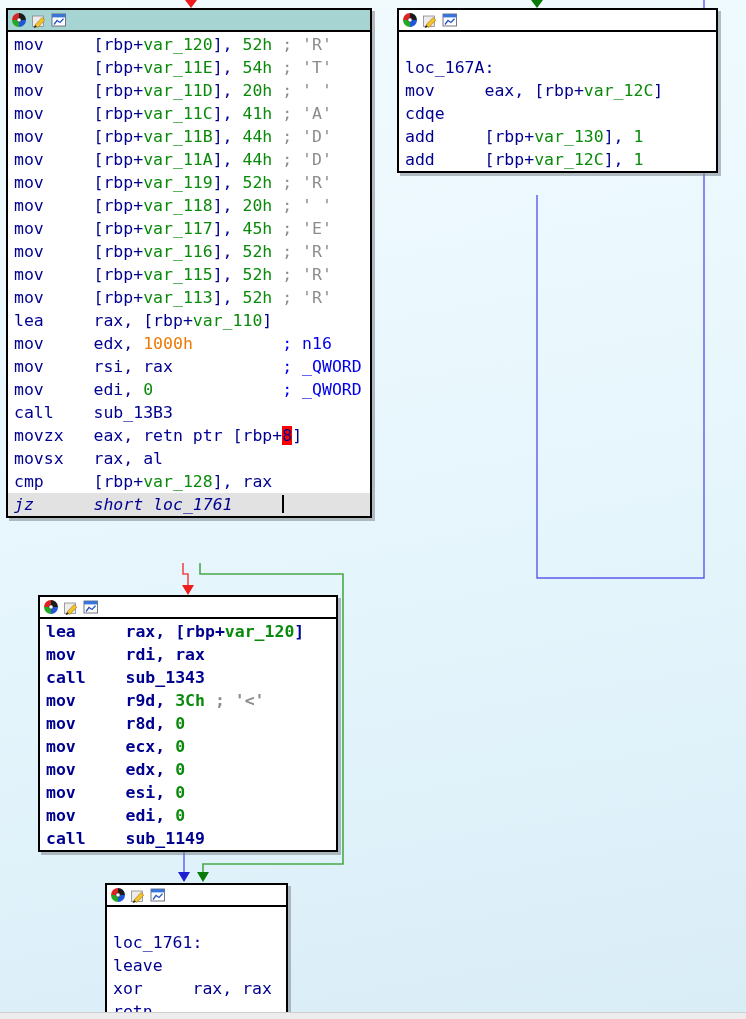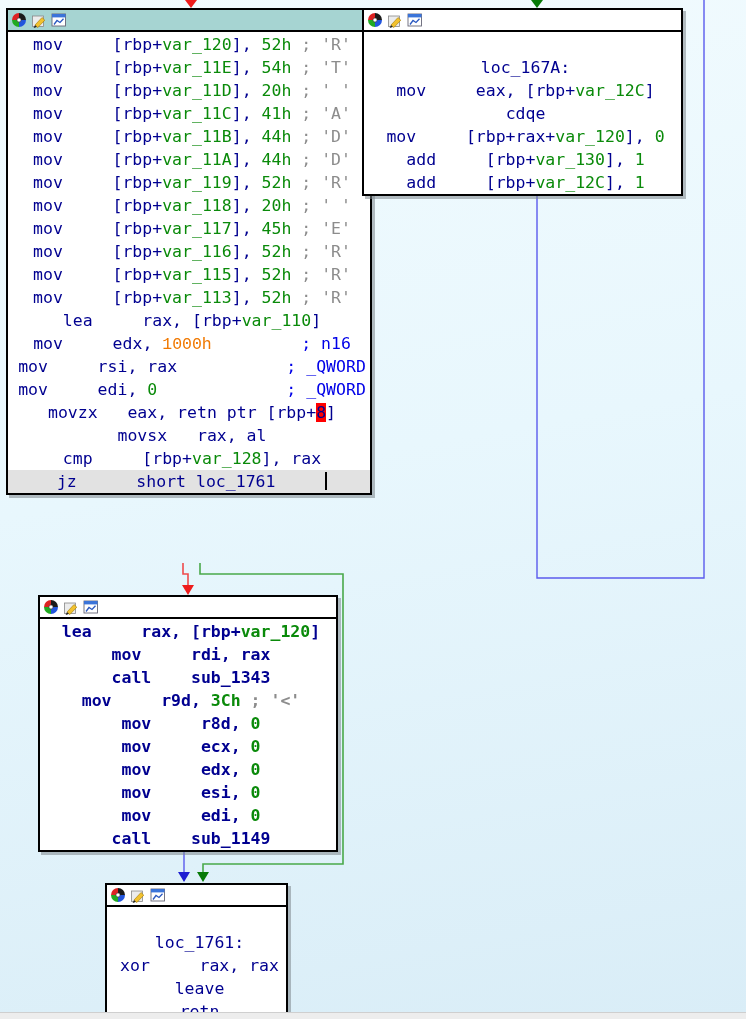--- a/index.html
+++ b/index.html
@@ -22,26 +22,26 @@
   .titlebar{
     height:20px;border-bottom:2px solid #000;background:#fff;
     display:flex;align-items:center;padding-left:3px;gap:4px;
   }
   .titlebar.sel{background:var(--title_selected);}
   .tb-icon{width:16px;height:16px;display:inline-block;}
   .tb-icon svg{width:16px;height:16px;display:block;}
   .code{padding-top:1px;}
   .line{
     white-space:pre;height:23px;line-height:23px;padding-left:6px;
-    font-size:16.5px;color:var(--navy);text-align:center;
-  }
-  .line.sel{background:var(--selected_line_bg);}
+    font-size:16.5px;color:var(--navy);
+  }
+  .line.sel{background:var(--selected_line_bg);font-style:italic;}
   .tk-n{color:var(--navy);}
   .tk-g{color:var(--green);}
-  .tk-o{color:var(--orange);font-family:Liberation Mono, monospace;}
+  .tk-o{color:var(--orange);}
   .tk-c{color:var(--comment_gray);}
   .tk-b{color:var(--comment_blue);}
   .tk-hl{color:var(--navy);background:var(--highlight_bg);}
   .tk-cursor{display:inline-block;width:2px;height:18px;background:#000;vertical-align:-3px;}
   .bottom-strip{
     position:absolute;left:0;right:0;bottom:0;height:6px;z-index:6;
     background:#ededed;border-top:1px solid #cfcfcf;
   }
 </style>
 </head>
@@ -95,28 +95,29 @@
       <div class="line"><span class="tk-n">mov     [rbp+</span><span class="tk-g">var_119</span><span class="tk-n">], </span><span class="tk-g">52h</span><span class="tk-c"> ; 'R'</span></div>
       <div class="line"><span class="tk-n">mov     [rbp+</span><span class="tk-g">var_118</span><span class="tk-n">], </span><span class="tk-g">20h</span><span class="tk-c"> ; ' '</span></div>
       <div class="line"><span class="tk-n">mov     [rbp+</span><span class="tk-g">var_117</span><span class="tk-n">], </span><span class="tk-g">45h</span><span class="tk-c"> ; 'E'</span></div>
       <div class="line"><span class="tk-n">mov     [rbp+</span><span class="tk-g">var_116</span><span class="tk-n">], </span><span class="tk-g">52h</span><span class="tk-c"> ; 'R'</span></div>
       <div class="line"><span class="tk-n">mov     [rbp+</span><span class="tk-g">var_115</span><span class="tk-n">], </span><span class="tk-g">52h</span><span class="tk-c"> ; 'R'</span></div>
       <div class="line"><span class="tk-n">mov     [rbp+</span><span class="tk-g">var_113</span><span class="tk-n">], </span><span class="tk-g">52h</span><span class="tk-c"> ; 'R'</span></div>
       <div class="line"><span class="tk-n">lea     rax, [rbp+</span><span class="tk-g">var_110</span><span class="tk-n">]</span></div>
       <div class="line"><span class="tk-n">mov     edx, </span><span class="tk-o">1000h</span><span class="tk-b">         ; n16</span></div>
       <div class="line"><span class="tk-n">mov     rsi, rax</span><span class="tk-b">           ; _QWORD</span></div>
       <div class="line"><span class="tk-n">mov     edi, </span><span class="tk-g">0</span><span class="tk-b">             ; _QWORD</span></div>
+      <div class="line"><span class="tk-n">call    sub_13B3</span></div>
       <div class="line"><span class="tk-n">movzx   eax, retn ptr [rbp+</span><span class="tk-hl">8</span><span class="tk-n">]</span></div>
       <div class="line"><span class="tk-n">movsx   rax, al</span></div>
       <div class="line"><span class="tk-n">cmp     [rbp+</span><span class="tk-g">var_128</span><span class="tk-n">], rax</span></div>
       <div class="line sel"><span class="tk-n">jz      short loc_1761     </span><span class="tk-cursor"></span></div>
     </div>
 </div>
 
-<div class="node" style="left:362px;top:8px;width:317px;">
+<div class="node" style="left:397px;top:8px;width:317px;">
   <div class="titlebar">
       <span class="tb-icon">
         <svg viewBox="0 0 16 16">
           <path d="M8,8 L8,1 A7,7 0 0 1 15,8 Z" fill="#1a1a1a"></path>
           <path d="M8,8 L15,8 A7,7 0 0 1 8,15 Z" fill="#2255dd"></path>
           <path d="M8,8 L8,15 A7,7 0 0 1 1,8 Z" fill="#22aa22"></path>
           <path d="M8,8 L1,8 A7,7 0 0 1 8,1 Z" fill="#dd2222"></path>
           <circle cx="8" cy="8" r="2.1" fill="#fff" stroke="#333" stroke-width="0.6"></circle>
         </svg>
       </span>
@@ -133,21 +134,20 @@
           <rect x="1" y="2" width="13.5" height="3.4" fill="#3b74d9"></rect>
           <polyline points="3,12.5 6,8.5 9,10.5 12.5,6.8" fill="none" stroke="#2a58c0" stroke-width="1.3"></polyline>
         </svg>
       </span>
     </div>
   <div class="code">
       <div class="line"></div>
       <div class="line"><span class="tk-n">loc_167A:</span></div>
       <div class="line"><span class="tk-n">mov     eax, [rbp+</span><span class="tk-g">var_12C</span><span class="tk-n">]</span></div>
       <div class="line"><span class="tk-n">cdqe</span></div>
-      <div class="line"><span class="tk-n">mov     [rbp+rax+</span><span class="tk-g">var_120</span><span class="tk-n">], </span><span class="tk-g">0</span></div>
       <div class="line"><span class="tk-n">add     [rbp+</span><span class="tk-g">var_130</span><span class="tk-n">], </span><span class="tk-g">1</span></div>
       <div class="line"><span class="tk-n">add     [rbp+</span><span class="tk-g">var_12C</span><span class="tk-n">], </span><span class="tk-g">1</span></div>
     </div>
 </div>
 
 <div class="node" style="left:38px;top:595px;width:296px;font-weight:bold;">
   <div class="titlebar">
       <span class="tb-icon">
         <svg viewBox="0 0 16 16">
           <path d="M8,8 L8,1 A7,7 0 0 1 15,8 Z" fill="#1a1a1a"></path>
@@ -208,19 +208,19 @@
         <svg viewBox="0 0 16 16">
           <rect x="1" y="2" width="13.5" height="12" fill="#fff" stroke="#667" stroke-width="0.9"></rect>
           <rect x="1" y="2" width="13.5" height="3.4" fill="#3b74d9"></rect>
           <polyline points="3,12.5 6,8.5 9,10.5 12.5,6.8" fill="none" stroke="#2a58c0" stroke-width="1.3"></polyline>
         </svg>
       </span>
     </div>
   <div class="code">
       <div class="line"></div>
       <div class="line"><span class="tk-n">loc_1761:</span></div>
+      <div class="line"><span class="tk-n">leave</span></div>
       <div class="line"><span class="tk-n">xor     rax, rax</span></div>
-      <div class="line"><span class="tk-n">leave</span></div>
       <div class="line"><span class="tk-n">retn</span></div>
     </div>
 </div>
 
 <div class="bottom-strip"></div>
 
 </body></html>

